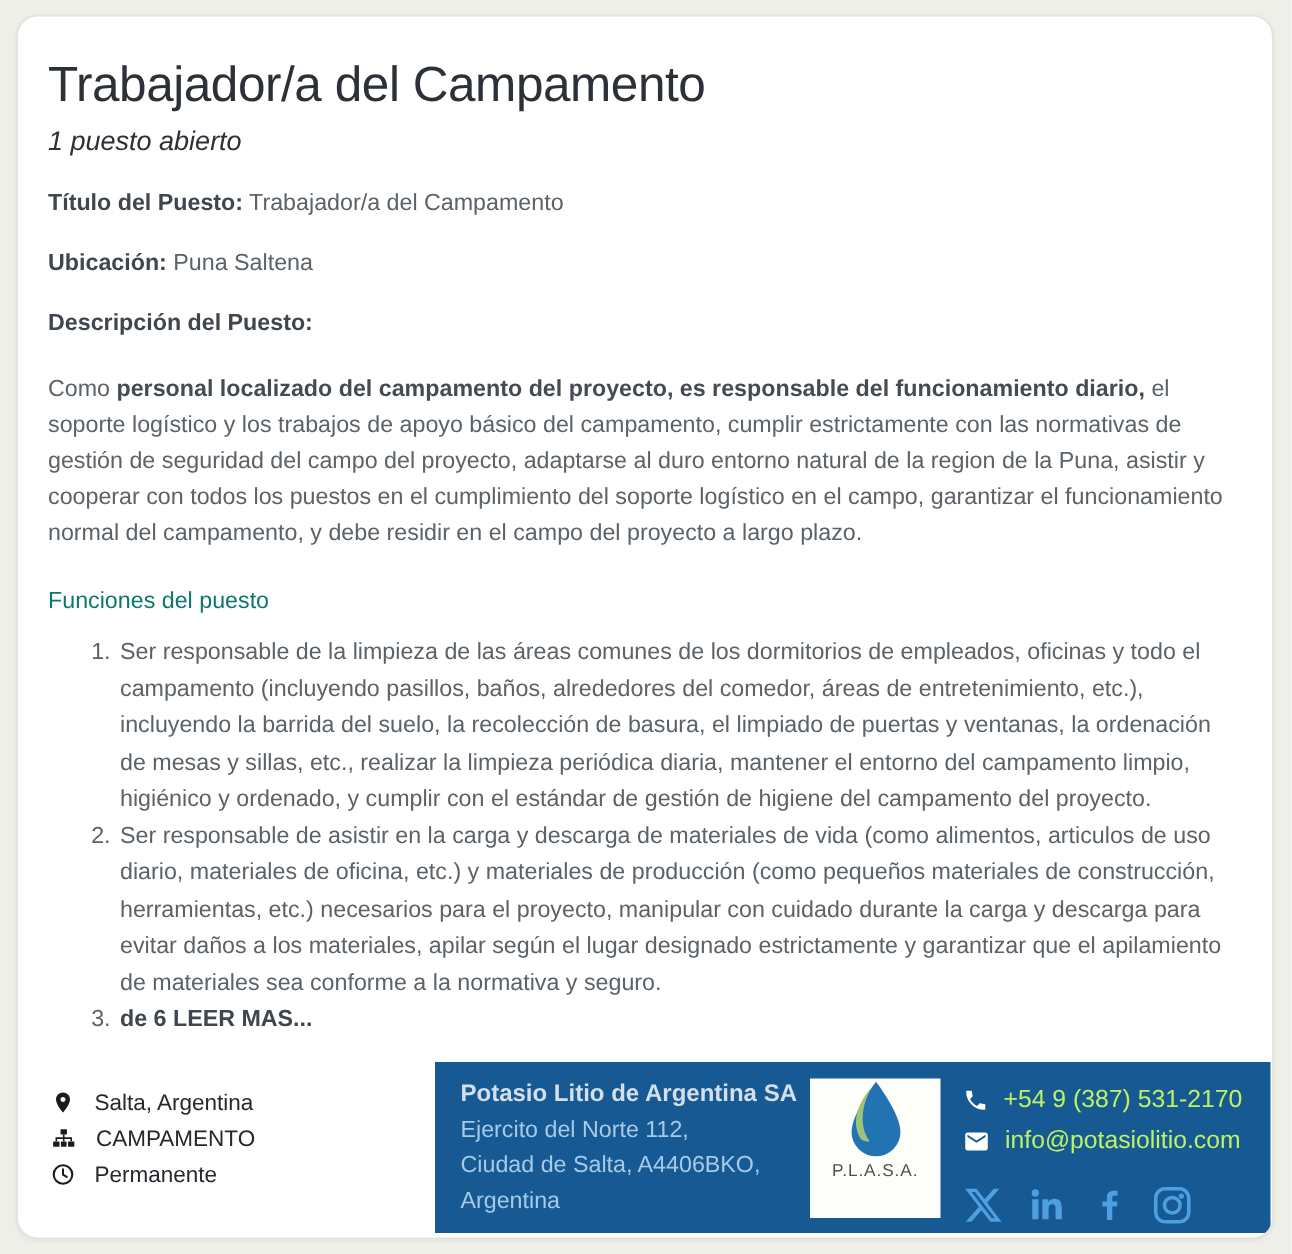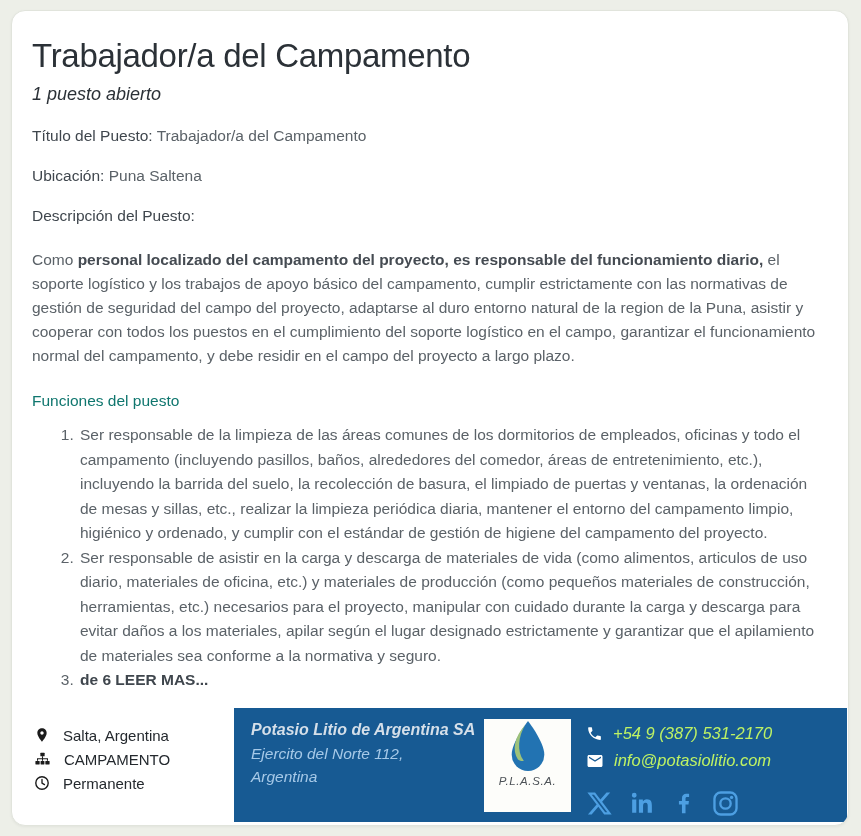--- a/index.html
+++ b/index.html
@@ -19,39 +19,38 @@
     overflow:hidden;
     box-sizing:border-box;
   }
   .inner { padding:16px 28px 0 20px; }
   h1.title {
     margin:10px 0 0; font-size:33px; font-weight:400;
     color:#2b3137; letter-spacing:-0.3px;
   }
   .subtitle { margin-top:9px; font-size:18px; font-weight:400; color:#2b3137;font-style:italic; }
   .field { margin:22px 0 0; font-size:15.5px; color:#5b6268; }
-  .lbl { font-weight:400; color:#3f464d; }
+  .lbl { font-weight:700; color:#3f464d; }
   .para { margin:23px 0 0; font-size:15.5px; line-height:24px; color:#5b6268; }
   .para .bold-seg { font-weight:700; color:#454b52; }
   .func-heading { margin:24px 0 0; font-size:15.5px; font-weight:400; color:#0f766e; }
   ol.functions {
     margin:13px 0 0; padding-left:46px;
     font-size:15.5px; line-height:24.5px; color:#5b6268;
   }
   ol.functions li { padding-left:2px; }
   .more-item { font-weight:700; color:#3f464d; cursor:pointer; }
   .meta { position:absolute; left:22px; bottom:30px; }
   .meta-row { display:flex; align-items:center; gap:13px; height:24px; font-size:15px; color:#24292e; }
   .meta-row svg { flex:0 0 auto; }
   
   .footer {
     position:absolute; right:1px; bottom:3px;
-    width:613px; height:114px;
+    width:557px; height:114px;
     background:#175a93;
-    font-style:italic;
   }
   .addr {
     position:absolute; left:17px; top:10px;
     font-size:15.5px; line-height:23.5px; color:#a6c9e8;
   }
   .company { font-weight:700; font-size:16px; color:#d5dfe9; }
   .logo-box {
     position:absolute; left:250px; top:11px; width:87px; height:93px;
     background:#fdfdfa;
     display:flex; flex-direction:column; align-items:center; justify-content:flex-start;
@@ -111,20 +110,21 @@
         <path d="M12 6.8v5.4l3.7 2.2" fill="none" stroke="#1b1b1b" stroke-width="2" stroke-linecap="round"></path>
       </svg>
       <span>Permanente</span>
     </div>
   </div>
 
   <div class="footer">
     <div class="addr">
       <div class="company">Potasio Litio de Argentina SA</div>
       <div>Ejercito del Norte 112,</div>
+      <div>Ciudad de Salta, A4406BKO,</div>
       <div>Argentina</div>
     </div>
 
     <div class="logo-box">
       <svg width="46" height="54" viewBox="0 0 48 56">
         <path d="M24 2C24 2 7 24 7 37a17 17 0 0 0 34 0C41 24 24 2 24 2Z" fill="#2273b2"></path>
         <path d="M21 6 C10 18 7 32 13.5 42 C16 43.5 18 44 19.6 43.4 C12 33 14 18 21 6 Z" fill="#9ec27a"></path>
       </svg>
       <div class="plasa-text">P.L.A.S.A.</div>
     </div>

